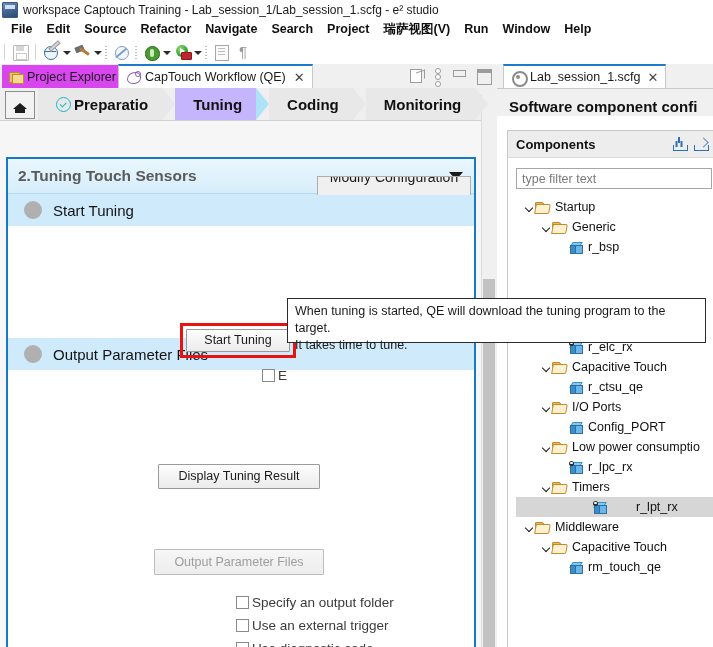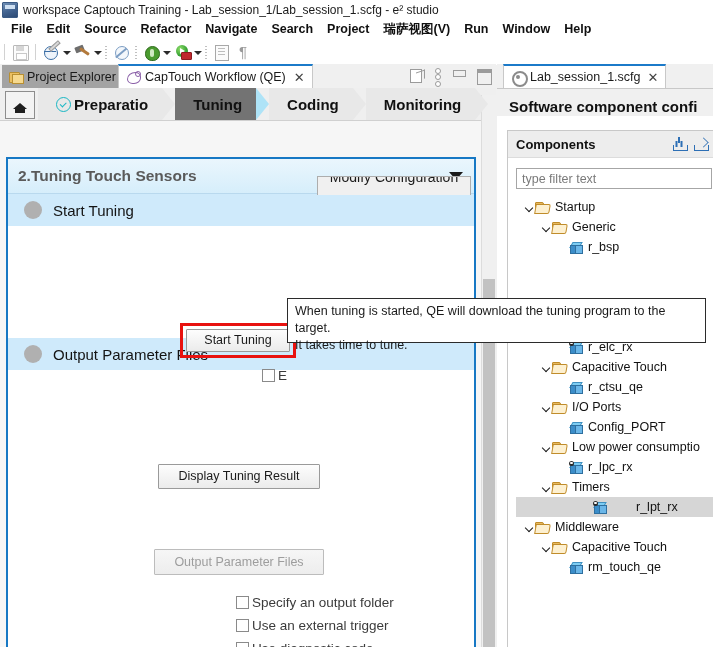--- a/index.html
+++ b/index.html
@@ -119,21 +119,21 @@
     position: absolute; left:0; top:0; width:496px; height:24px;
     background:#f0f0f0;
     border-bottom: 1px solid #bcbcbc;
   }
   .tab {
     position:absolute; top:1px; height:23px;
     display:flex; align-items:center; gap:4px;
     font-size:12.5px; color:#1a1a1a; padding:0 7px;
     box-sizing:border-box; white-space:nowrap;
   }
-  .tab.inactive { left:2px; background:#a3a3a3; }
+  .tab.inactive { left:2px; background:#d946ef; }
   .tab.active {
     left:118px; background:#ffffff;
     border-top:2px solid #1b7ac9; border-left:1px solid #c8c8c8; border-right:1px solid #c8c8c8;
     top:0px; height:24px;
   }
   .tab .tclose { font-size:13px; color:#444; margin-left:4px; }
   .ico-projexp { width:14px; height:13px; position:relative; flex:none; }
   .ico-projexp .f1 { position:absolute; left:0; top:2px; width:9px; height:9px; background:#eabf62; border:1px solid #b88f32; border-radius:1px 1px 0 0;}
   .ico-projexp .f2 { position:absolute; left:3px; top:4px; width:10px; height:8px; background:#f6d98f; border:1px solid #b88f32;}
   .ico-captouch { width:15px; height:13px; position:relative; flex:none; }
@@ -166,21 +166,21 @@
   .step {
     position:relative; display:flex; align-items:center; justify-content:center;
     font-size:15px; font-weight:bold; color:#111; padding:0 14px 0 18px;
     background:#e8e8e8; margin-right:13px; white-space:nowrap;
   }
   .step::after {
     content:""; position:absolute; right:-13px; top:0; width:0; height:0;
     border-top:16px solid transparent; border-bottom:16px solid transparent;
     border-left:13px solid #e8e8e8; z-index:2;
   }
-  .step.sel { background:#737373; }
+  .step.sel { background:#c4b5fd; }
   .step.sel::after { border-left-color:#aee3f7; }
   .step .chk { width:13px; height:13px; border:1.6px solid #18b7c4; border-radius:50%;
      position:relative; margin-right:3px; flex:none; }
   .step .chk::after { content:""; position:absolute; left:3px; top:4px; width:5px; height:2.5px;
      border-left:1.6px solid #18b7c4; border-bottom:1.6px solid #18b7c4; transform:rotate(-45deg); }
 
   .stepbar-scroll-up { position:absolute; right:3px; top:7px; width:0; height:0;
      border-left:5px solid transparent; border-right:5px solid transparent; border-bottom:6px solid #555; }
 
   

